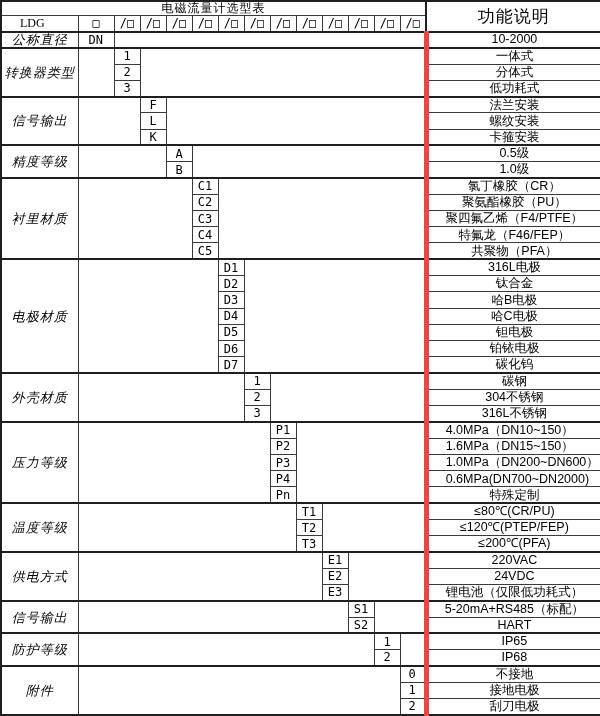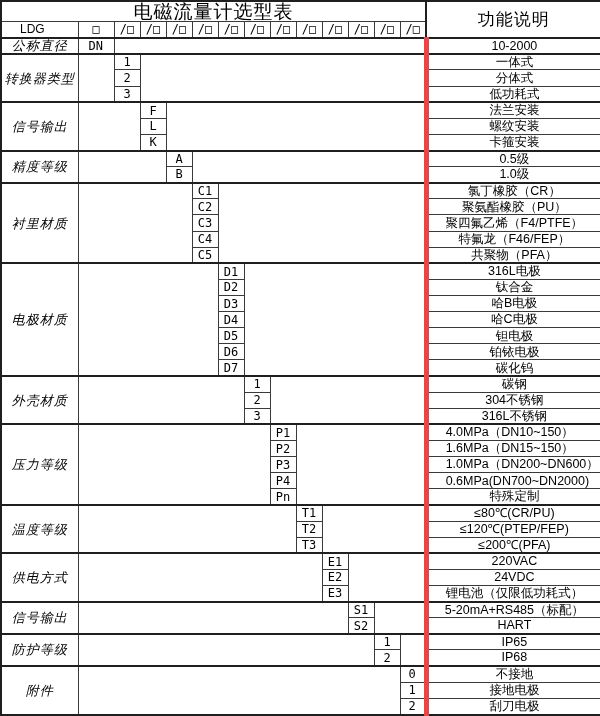--- a/index.html
+++ b/index.html
@@ -14,25 +14,25 @@
   td{
     border:1px solid #3a3a3a;
     padding:0;overflow:hidden;white-space:nowrap;
     vertical-align:middle;text-align:center;
     font-size:12.5px;line-height:1;
   }
   tr{height:16px;}
   tr.r-title{height:14px;}
   tr.r-model{height:16px;}
   tr.g-start td{border-top:2px solid #1f1f1f;}
-  td.title{font-size:19px;letter-spacing:1px;}
+  td.title{font-size:12px;letter-spacing:1px;}
   td.fn-head{font-size:17px;border-left:2px solid #1f1f1f;letter-spacing:1px;}
   td.lbl{font-size:13px;letter-spacing:1px;font-style:italic;}
   td.code{font-family:"DejaVu Sans Mono","Liberation Mono",monospace;font-size:12px;}
-  td.model{font-family:Liberation Sans, sans-serif;font-size:12px;text-align:left;padding-left:18px;}
+  td.model{font-family:Liberation Serif, serif;font-size:12px;text-align:left;padding-left:18px;}
   td.dn{font-family:"DejaVu Sans Mono","Liberation Mono",monospace;font-size:12px;text-align:left;padding-left:10px;}
   td.slot{font-family:"DejaVu Sans Mono","Liberation Mono",monospace;font-size:12px;}
   td.desc{border-left:5px solid #ef4444;}
   td.desc.left{text-align:left;padding-left:17px;}
   td.sp{border-color:#3a3a3a;}
 </style>
 </head>
 <body>
 
 <table>

